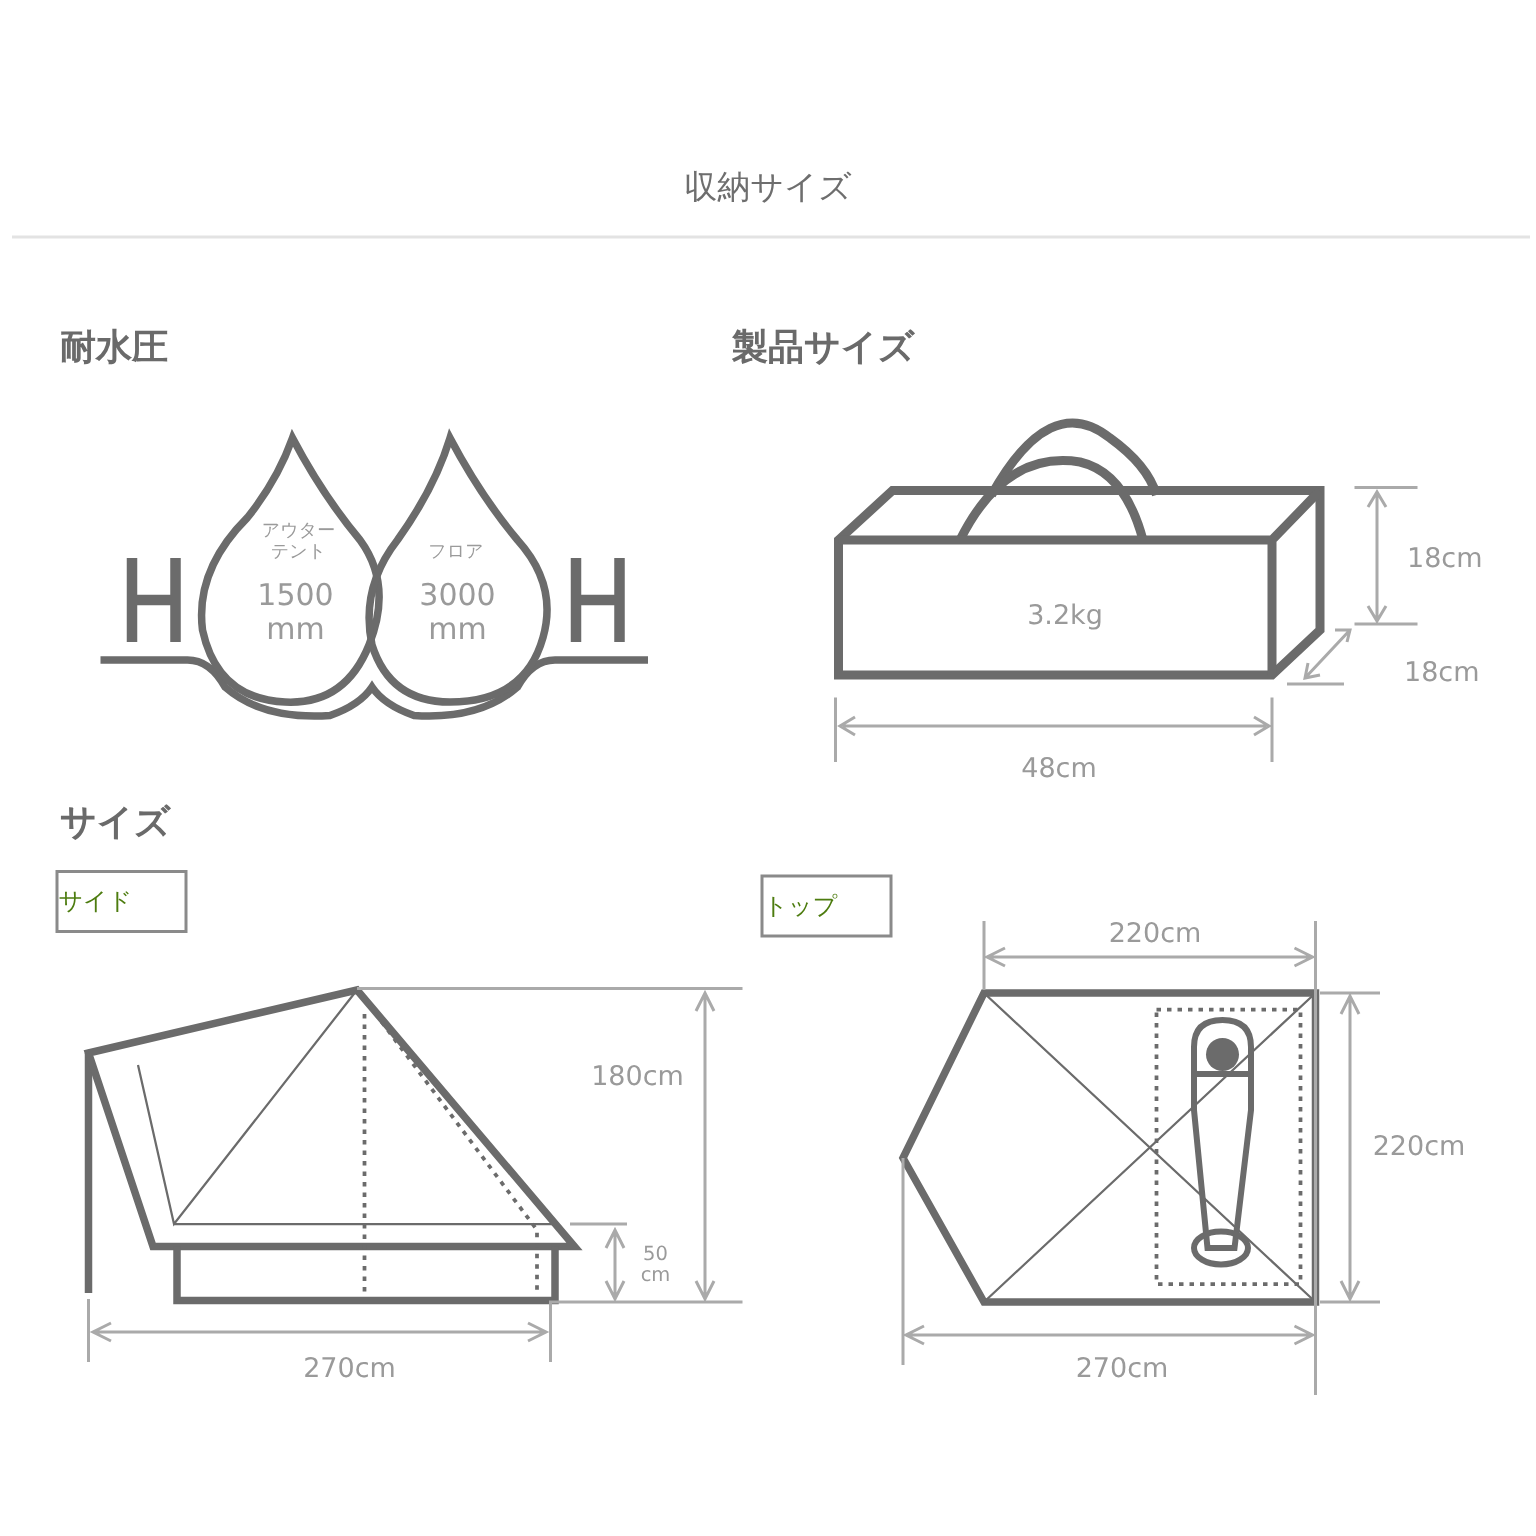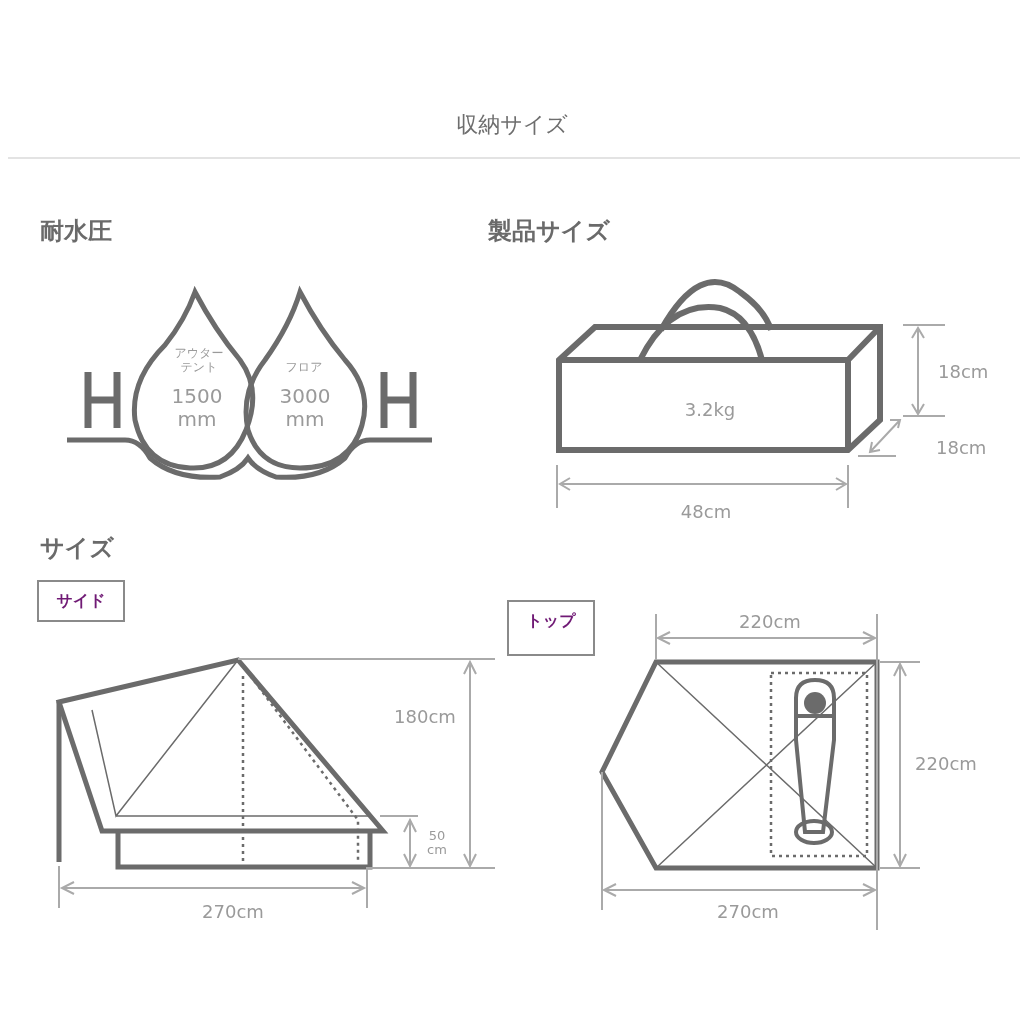--- a/index.html
+++ b/index.html
@@ -1,21 +1,21 @@
 <!DOCTYPE html>
 <html><head>
 <meta charset="utf-8">
 <style>
   html,body{margin:0;padding:0;background:#fff;}
   body{width:1024px;height:1024px;position:relative;overflow:hidden;font-family:"DejaVu Sans",sans-serif;}
   .abs{position:absolute;}
   .page-title{left:0;width:1024px;top:110px;text-align:center;font-size:22px;color:#6e6e6e;font-weight:300;}
   .divider{left:8px;width:1012px;top:157px;height:2px;background:#e3e3e3;}
   .sec-title{font-size:24px;color:#6a6a6a;font-weight:bold;}
-  .tagbox{border:2px solid #8a8a8a;font-size:16px;color:#701a75;font-weight:bold;text-align:center;box-sizing:border-box;}
+  .tagbox{border:2px solid #8a8a8a;font-size:16px;color:#4d7c0f;font-weight:normal;box-sizing:border-box;}
   svg text{font-family:"DejaVu Sans",sans-serif;}
 </style>
 </head>
 <body>
 
 <div class="abs page-title">収納サイズ</div>
 <div class="abs divider"></div>
 
 <div class="abs sec-title" style="left:40px;top:215px;">耐水圧</div>
 <svg class="abs" style="left:0;top:270px;" width="480" height="240">
@@ -56,21 +56,21 @@
     <path d="M318 186 L356 186 M330 182 L360 150 M332 172 L330 182 L340 180 M350 150 L360 150 L358 158"></path>
     <path d="M17 195 L17 238 M308 195 L308 238 M22 214 L304 214 M30 208 L20 214 L30 220 M296 208 L306 214 L296 220"></path>
   </g>
   <text x="398" y="108" font-size="18" fill="#9a9a9a">18cm</text>
   <text x="396" y="184" font-size="18" fill="#9a9a9a">18cm</text>
   <text x="166" y="248" font-size="18" fill="#9a9a9a" text-anchor="middle">48cm</text>
 </svg>
 
 <div class="abs sec-title" style="left:40px;top:532px;">サイズ</div>
 <div class="abs tagbox" style="left:37px;top:580px;width:88px;height:42px;line-height:38px;">サイド</div>
-<div class="abs tagbox" style="left:507px;top:600px;width:88px;height:56px;line-height:38px;">トップ</div>
+<div class="abs tagbox" style="left:507px;top:583px;width:88px;height:42px;line-height:38px;">トップ</div>
 
 <svg class="abs" style="left:40px;top:640px;" width="470" height="300">
   <g fill="none" stroke="#6b6b6b" stroke-width="5">
     <path d="M19 62 L19 222"></path>
     <path d="M19 62 L198 20 L343 191 L62 191 Z"></path>
     <path d="M78 191 L78 227 L330 227 L330 191"></path>
   </g>
   <g fill="none" stroke="#6b6b6b" stroke-width="1.5">
     <path d="M52 70 L76 176 L198 20 M76 176 L330 176"></path>
   </g>

